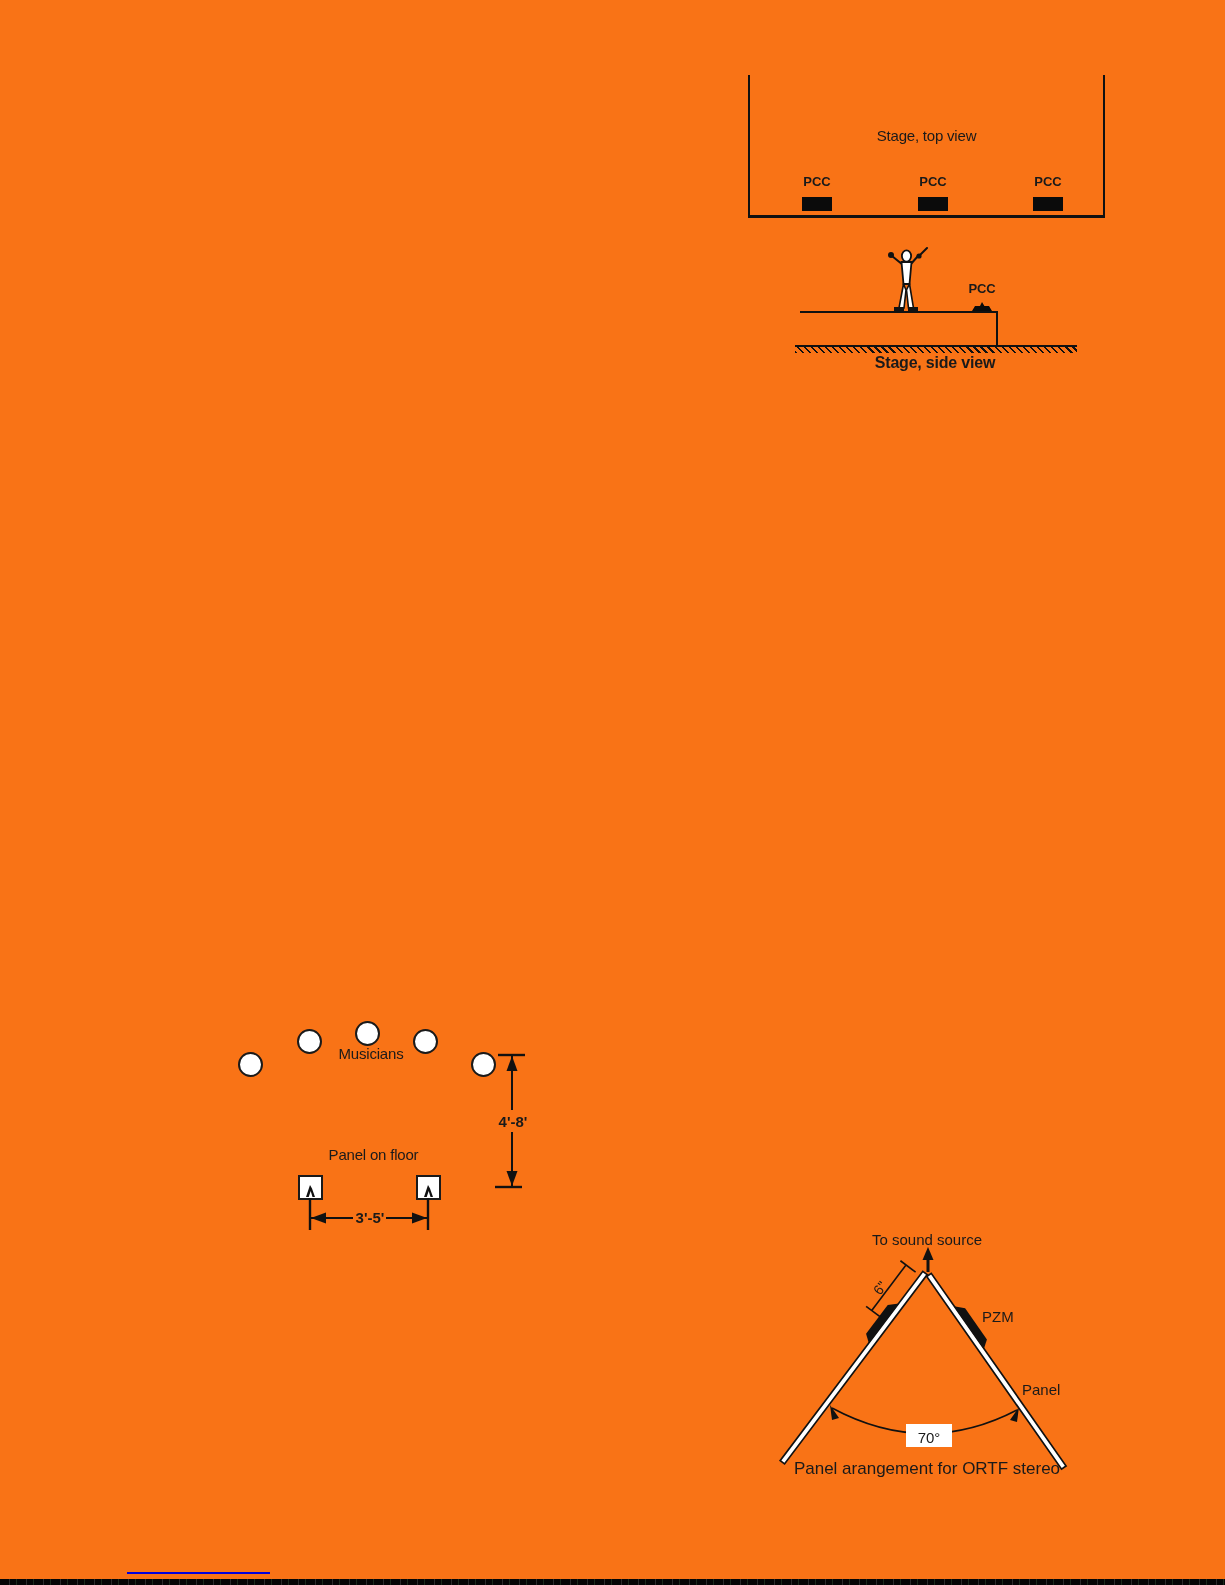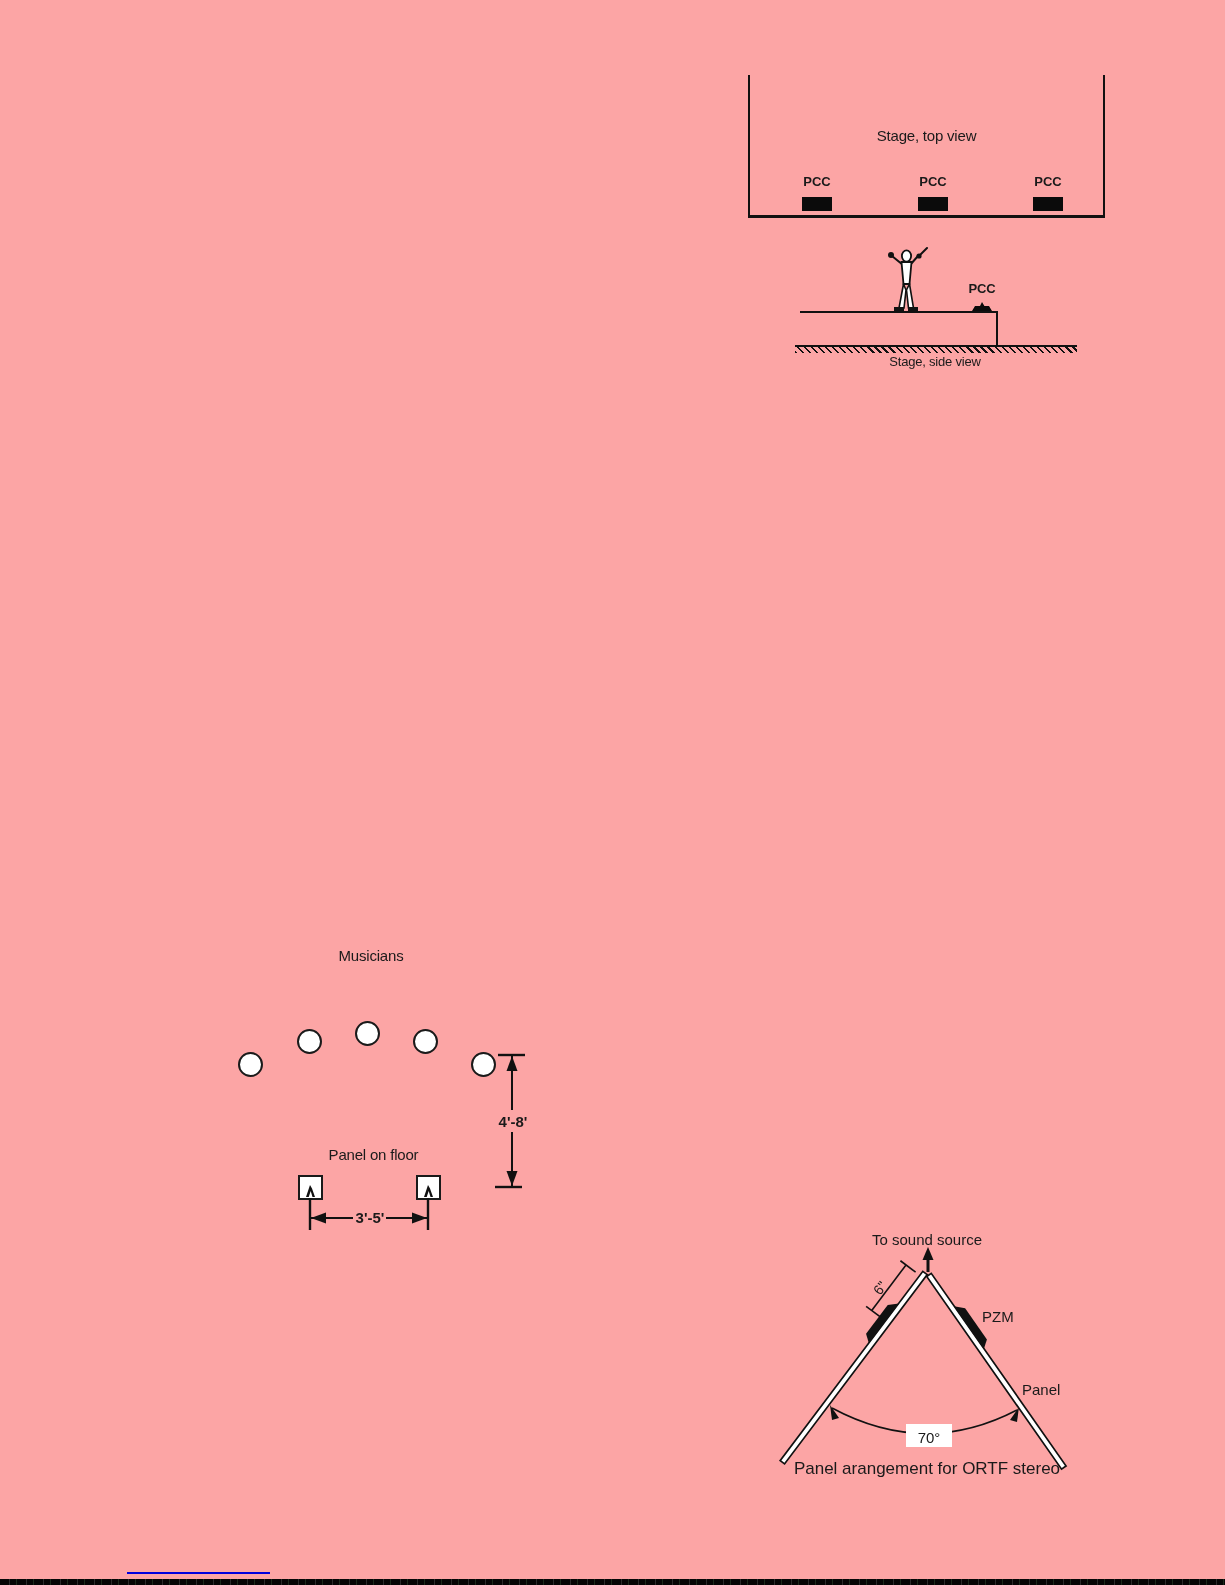--- a/index.html
+++ b/index.html
@@ -1,19 +1,19 @@
 <!DOCTYPE html>
 <html><head>
 <meta charset="utf-8">
 <style>
   html,body{margin:0;padding:0;background:#ffffff;}
   #page{
     position:relative;
     width:1225px;height:1585px;
-    background:#fca5a5;
+    background:#f97316;
     font-family:"Liberation Sans", sans-serif;
     color:#111;
     overflow:hidden;
   }
   .abs{position:absolute;}
   .lbl{color:#1a1a1a;letter-spacing:-0.2px;white-space:nowrap;}
   .ctr{text-align:center;}
 
   
   #stage-top-box{
@@ -92,23 +92,23 @@
   </svg>
 
   <div class="abs lbl ctr" style="left:962px;top:281px;width:40px;font-size:13px;font-weight:bold;">PCC</div>
   <div id="pcc-side-wedge" class="abs" style="left:972px;top:302px;"></div>
 
   <div class="line abs" style="left:800px;top:311px;width:198px;height:2px;"></div>
   <div class="line abs" style="left:996px;top:311px;width:2px;height:35px;"></div>
   <div class="line abs" style="left:795px;top:345px;width:282px;height:2px;"></div>
   <div id="ground-hatch" class="abs" style="left:795px;top:347px;width:282px;height:6px;"></div>
 
-  <div class="abs lbl ctr" style="left:855px;top:354px;width:160px;font-size:13px;">Stage, side view</div>
+  <div class="abs lbl ctr" style="left:855px;top:354px;width:160px;font-size:16px;font-weight:bold;">Stage, side view</div>
 
-  <div class="abs lbl ctr" style="left:331px;top:947px;width:80px;font-size:15px;">Musicians</div>
+  <div class="abs lbl ctr" style="left:331px;top:1045px;width:80px;font-size:15px;">Musicians</div>
 
   <div class="musician-circle abs" style="left:238px;top:1052px;"></div>
   <div class="musician-circle abs" style="left:297px;top:1029px;"></div>
   <div class="musician-circle abs" style="left:355px;top:1021px;"></div>
   <div class="musician-circle abs" style="left:413px;top:1029px;"></div>
   <div class="musician-circle abs" style="left:471px;top:1052px;"></div>
 
   <svg class="abs" style="left:490px;top:1048px;" width="52" height="146" viewBox="0 0 52 146">
     <line x1="8" y1="7" x2="35" y2="7" stroke="#111" stroke-width="2.4"></line>
     <line x1="22" y1="8" x2="22" y2="62" stroke="#111" stroke-width="2"></line>

